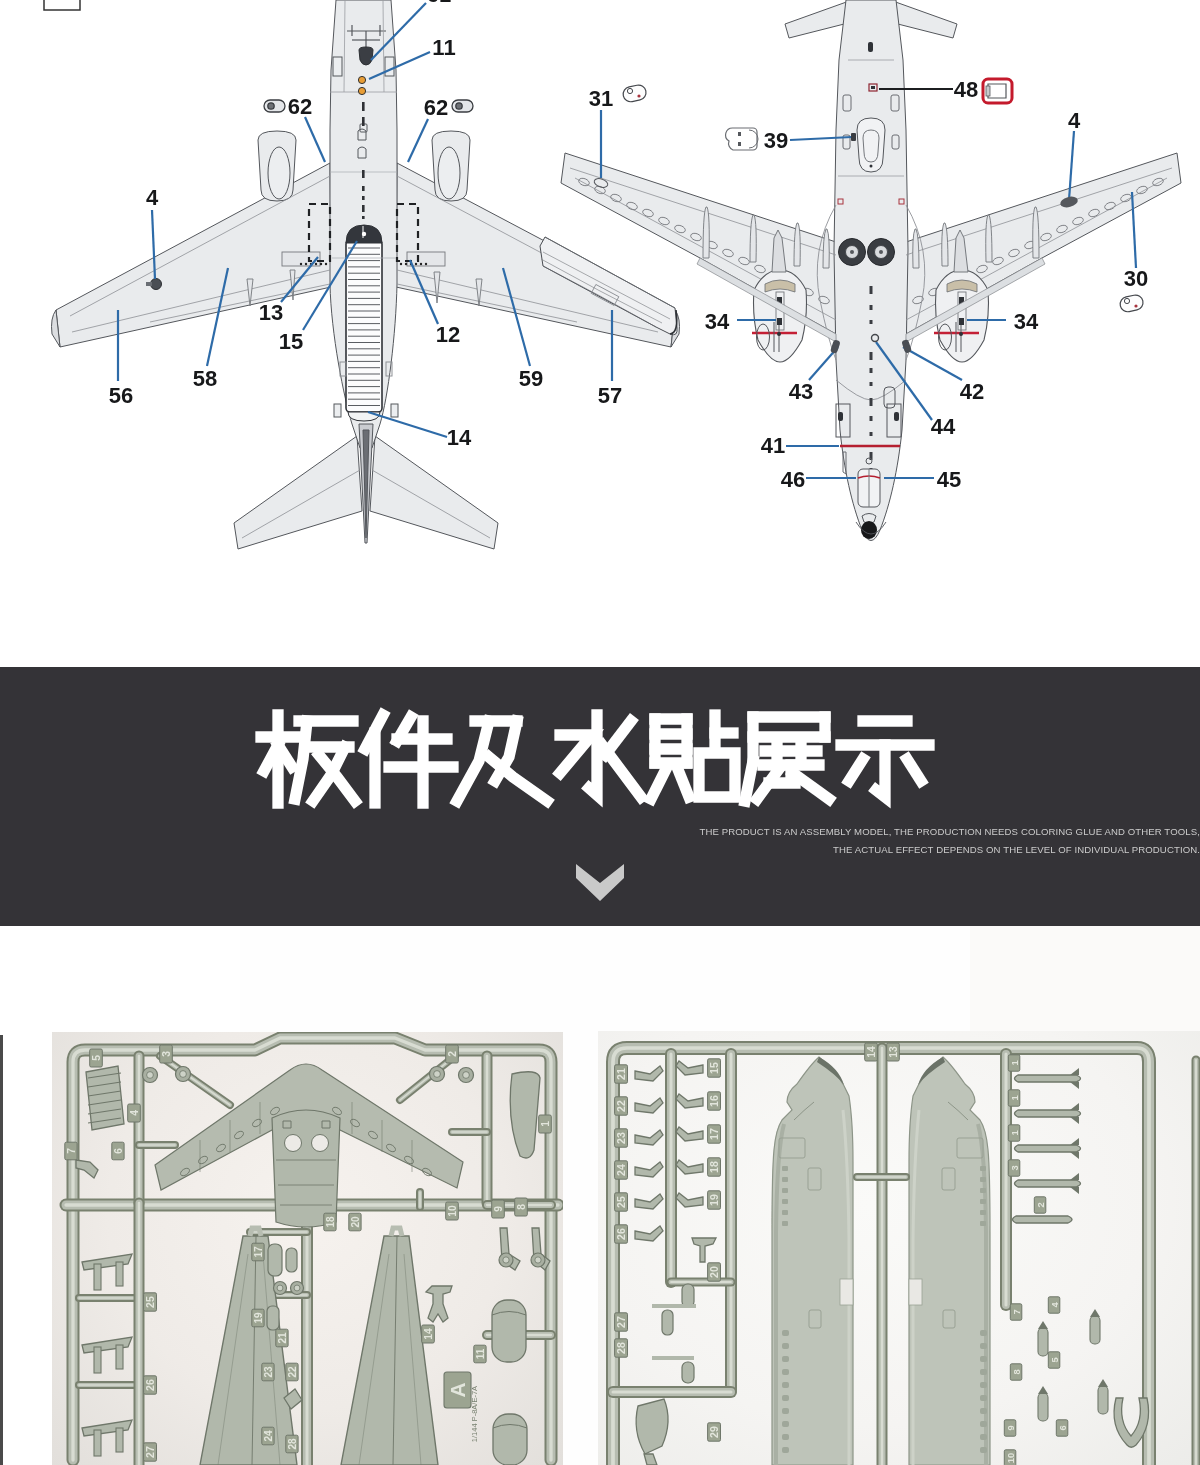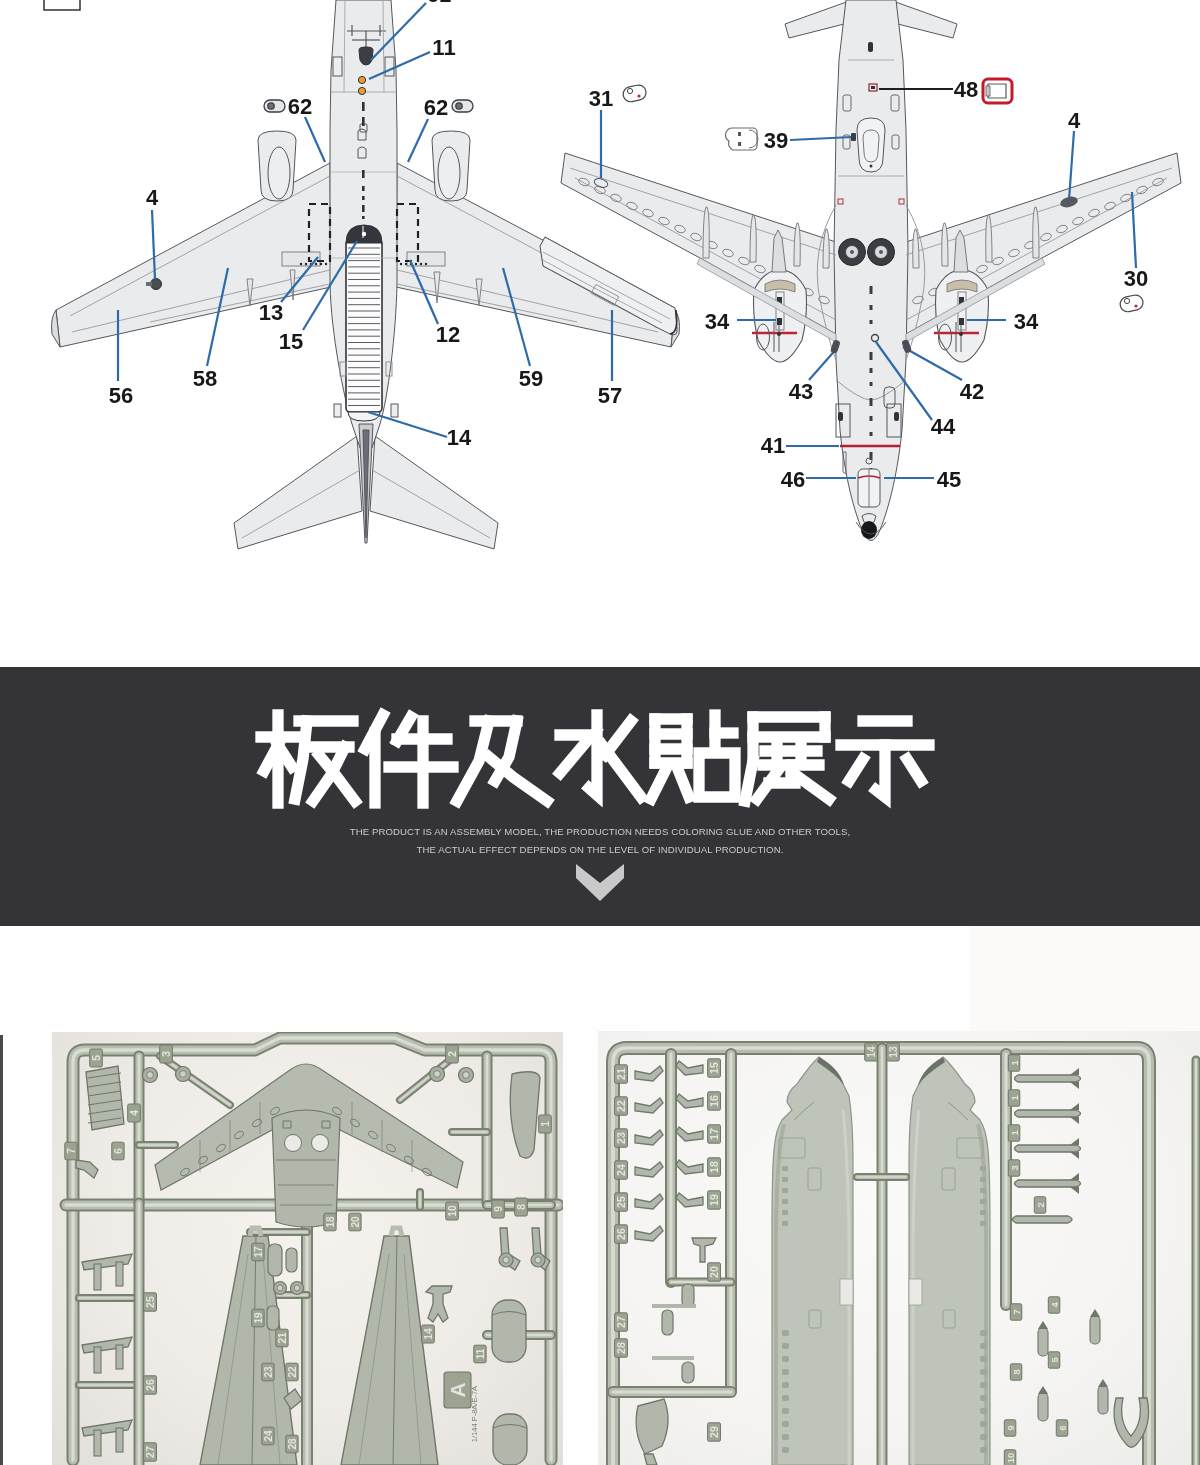--- a/index.html
+++ b/index.html
@@ -398,21 +398,21 @@
         <path d="M30,74 L56,74" stroke="#fff" stroke-width="11.3" fill="none" stroke-linecap="square"></path>
       </g>
       <g transform="translate(580,4)">
         <path d="M28,12 L72,12" stroke="#fff" stroke-width="11.3" fill="none" stroke-linecap="square"></path>
         <path d="M6,36 L94,36" stroke="#fff" stroke-width="11.3" fill="none" stroke-linecap="square"></path>
         <path d="M50,36 L50,88 L41,81" stroke="#fff" stroke-width="11.3" fill="none" stroke-linecap="square"></path>
         <path d="M28,50 L14,72" stroke="#fff" stroke-width="11.3" fill="none" stroke-linecap="square"></path>
         <path d="M72,50 L86,72" stroke="#fff" stroke-width="11.3" fill="none" stroke-linecap="square"></path>
       </g>
     </svg>
-    <div style="position:absolute;left:0;top:156px;width:1200px;text-align:center;font-family:'Liberation Sans',sans-serif;font-size:9.6px;letter-spacing:0.1px;color:#cbcbcb;line-height:18px">THE PRODUCT IS AN ASSEMBLY MODEL, THE PRODUCTION NEEDS COLORING GLUE AND OTHER TOOLS,<br>THE ACTUAL EFFECT DEPENDS ON THE LEVEL OF INDIVIDUAL PRODUCTION.</div>
+    <div style="position:absolute;left:0;top:156px;width:1200px;text-align:right;font-family:'Liberation Sans',sans-serif;font-size:9.6px;letter-spacing:0.1px;color:#cbcbcb;line-height:18px">THE PRODUCT IS AN ASSEMBLY MODEL, THE PRODUCTION NEEDS COLORING GLUE AND OTHER TOOLS,<br>THE ACTUAL EFFECT DEPENDS ON THE LEVEL OF INDIVIDUAL PRODUCTION.</div>
     <svg width="60" height="44" viewBox="0 0 60 44" style="position:absolute;left:570px;top:196px">
       <path d="M6,1 L30,20 L54,1 L54,15 L30,38 L6,15 Z" fill="#c9c9c9"></path>
     </svg>
   </div>
 <div style="position:absolute;left:240px;top:926px;width:960px;height:539px;background:#fefefe"></div>
 <div style="position:absolute;left:970px;top:926px;width:230px;height:539px;background:#fbfaf9"></div>
 <div style="position:absolute;left:0px;top:1035px;width:3px;height:430px;background:#4a4a4a"></div>
 <div style="position:absolute;left:52px;top:1032px;width:511px;height:433px;background:radial-gradient(ellipse at 50% 42%, #f6f2ee 0%, #efebe7 55%, #e2dfdb 100%)"><svg width="511" height="433" viewBox="52 1032 511 433">
       <path d="M73,1460 L73,1062 Q73,1050 85,1050 L255,1050 L280,1038 L395,1038 L425,1050 L539,1050 Q551,1050 551,1062 L551,1460" fill="none" stroke="#79816f" stroke-width="13" stroke-linecap="round" stroke-linejoin="round"></path>
       <path d="M73,1460 L73,1062 Q73,1050 85,1050 L255,1050 L280,1038 L395,1038 L425,1050 L539,1050 Q551,1050 551,1062 L551,1460" fill="none" stroke="#b7bdb1" stroke-width="9" stroke-linecap="round" stroke-linejoin="round"></path>

